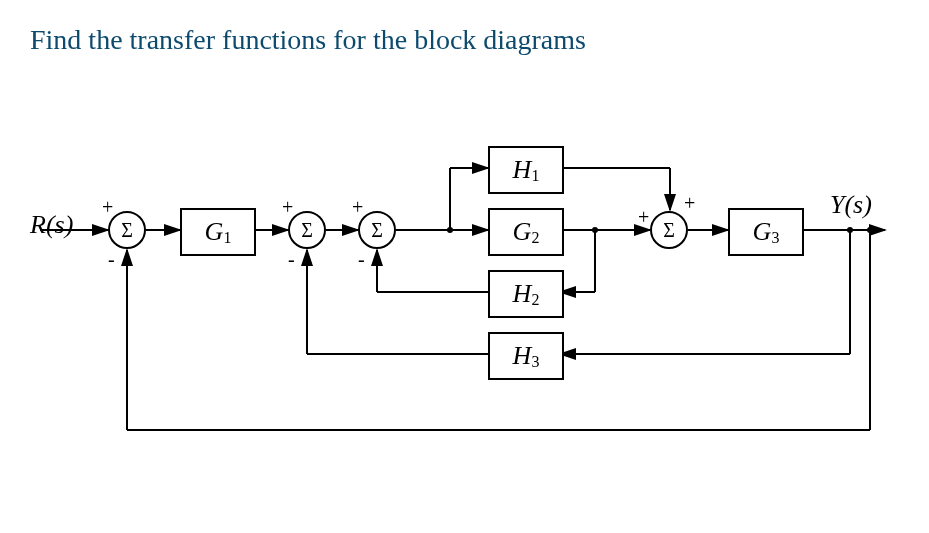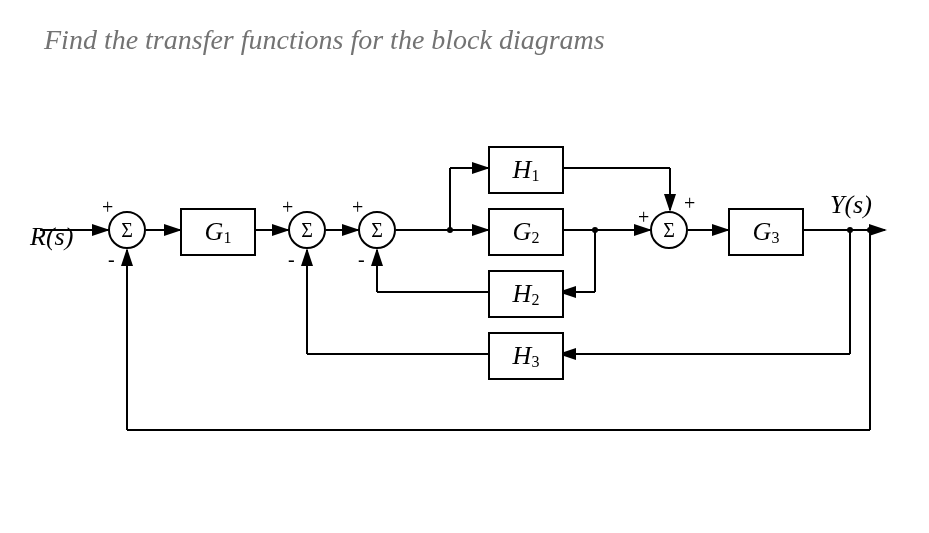--- a/index.html
+++ b/index.html
@@ -7,24 +7,23 @@
     padding: 0;
     font-family: "Times New Roman", serif;
     background: #fff;
     width: 929px;
     height: 533px;
     position: relative;
   }
   .title {
     position: absolute;
     top: 24px;
-    left: 44px;
+    left: 30px;
     font-size: 28px;
-    color: #737373;
-    font-style: italic;
+    color: #0c4a6e;
   }
   .diagram {
     position: absolute;
     top: 110px;
     left: 30px;
     width: 870px;
     height: 380px;
   }
   .block {
     position: absolute;
@@ -125,21 +124,21 @@
     <line x1="840" y1="120" x2="840" y2="320" stroke="#000" stroke-width="2"></line>
     <line x1="840" y1="320" x2="97" y2="320" stroke="#000" stroke-width="2"></line>
     <line x1="97" y1="320" x2="97" y2="140" stroke="#000" stroke-width="2" marker-end="url(#arr)"></line>
 
     <circle cx="420" cy="120" r="3" fill="#000"></circle>
     <circle cx="565" cy="120" r="3" fill="#000"></circle>
     <circle cx="820" cy="120" r="3" fill="#000"></circle>
     <circle cx="840" cy="120" r="3" fill="#000"></circle>
   </svg>
 
-  <div class="lbl" style="left:0px; top:100px;margin-top:12px;">R(s)</div>
+  <div class="lbl" style="left:0px; top:100px;">R(s)</div>
   <div class="lbl" style="left:800px; top:80px;">Y(s)</div>
 
   <div class="sum" style="left:78px; top:101px;">Σ</div>
   <div class="sign" style="left:72px; top:86px;">+</div>
   <div class="sign" style="left:78px; top:138px;">-</div>
 
   <div class="sum" style="left:258px; top:101px;">Σ</div>
   <div class="sign" style="left:252px; top:86px;">+</div>
   <div class="sign" style="left:258px; top:138px;">-</div>
 

